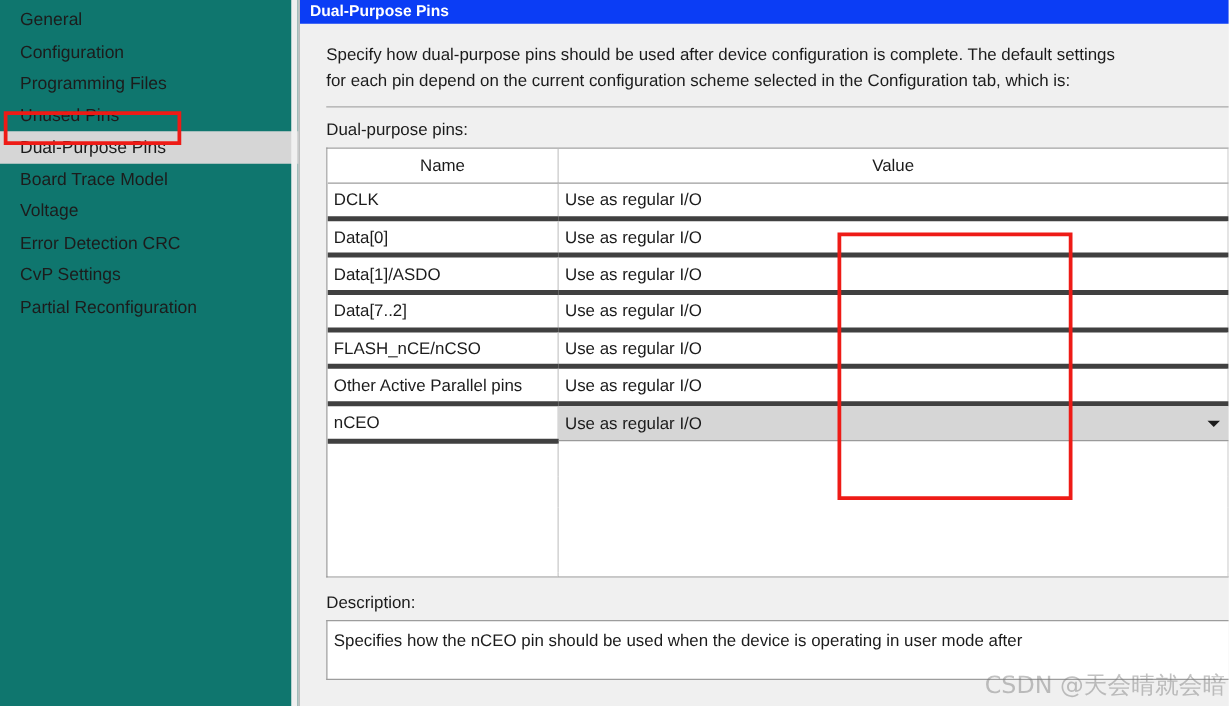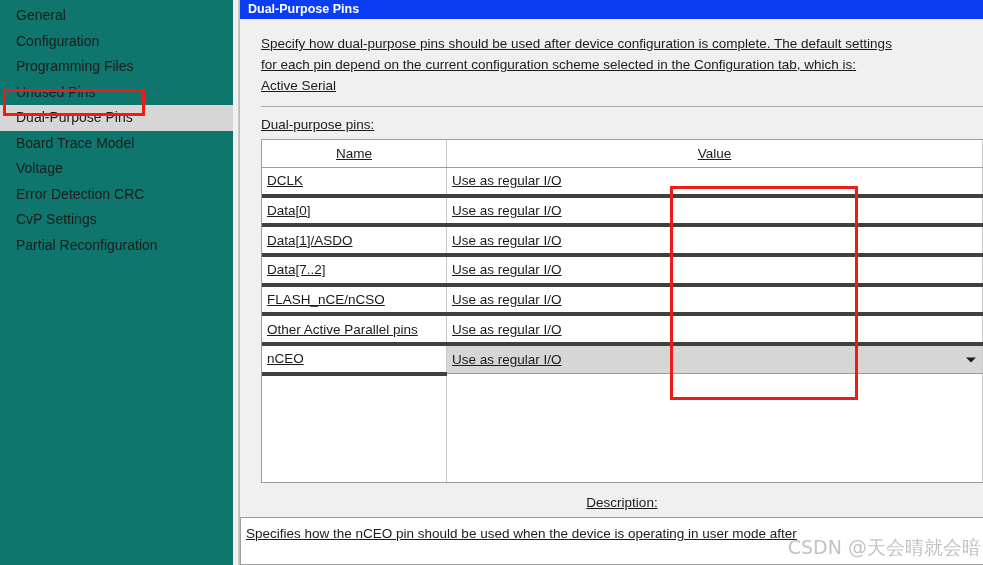--- a/index.html
+++ b/index.html
@@ -95,21 +95,20 @@
     white-space: nowrap;
   }
 
   .panel-body {
     position: absolute;
     left: 0;
     right: 0;
     top: 19px;
     bottom: 0;
     padding: 0 0 0 0;
-    text-decoration: underline;
   }
 
   .intro {
     padding: 14px 6px 0 21px;
     font-size: 13.5px;
     line-height: 21px;
     color: #1b1b1b;
     white-space: nowrap;
   }
   .intro div { white-space: nowrap; }
@@ -196,23 +195,23 @@
     box-sizing: border-box;
     pointer-events: none;
     z-index: 6;
   }
 
   
   .desc-label {
     padding: 12px 0 7px 21px;
     font-size: 13.5px;
     color: #1b1b1b;
-    text-align: center;
   }
   .desc-box {
+    margin-left: 21px;
     border: 1px solid #9d9d9d;
     border-right: none;
     background: #ffffff;
     height: 48px;
     box-sizing: border-box;
     padding: 5px 4px 0 5px;
     font-size: 13.5px;
     line-height: 21px;
     color: #1b1b1b;
     overflow: hidden;
@@ -256,21 +255,20 @@
 
   <div class="panel">
 
     <div class="panel-title">Dual-Purpose Pins</div>
 
     <div class="panel-body">
 
       <div class="intro">
         <div>Specify how dual-purpose pins should be used after device configuration is complete. The default settings</div>
         <div>for each pin depend on the current configuration scheme selected in the Configuration tab, which is:</div>
-        <div>Active Serial</div>
       </div>
 
       <div class="hr"></div>
 
       <div class="section-label">Dual-purpose pins:</div>
 
       <div class="table-wrap">
         <table class="grid">
           <thead>
             <tr>

